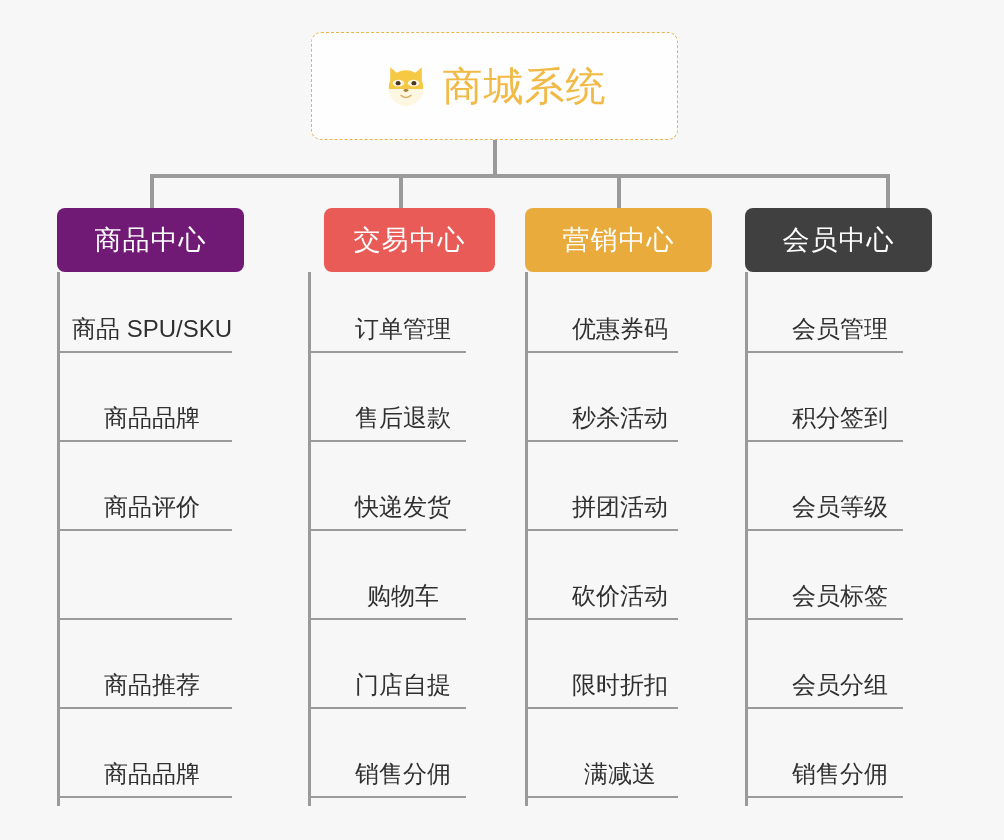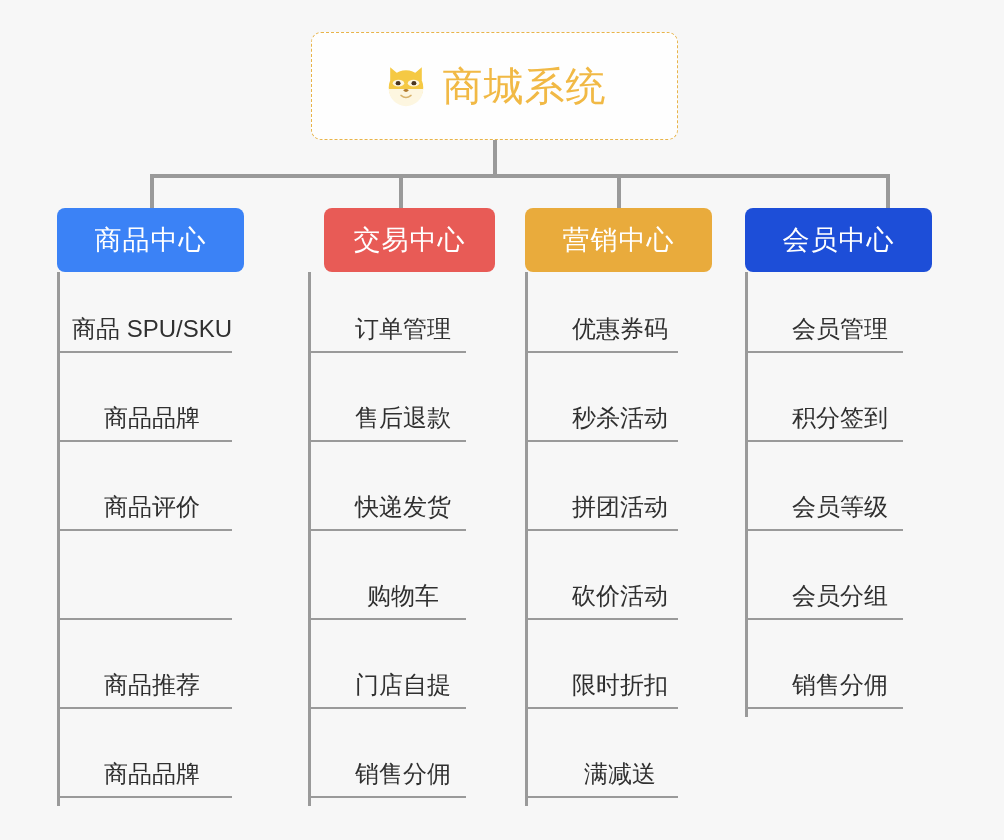--- a/index.html
+++ b/index.html
@@ -134,24 +134,24 @@
   .col-3 { left: 525px; width: 187px; }
   .col-4 { left: 745px; width: 187px; }
 
   .col-1 .child-underline { width: 172px; }
   .col-2 .child-underline { width: 155px; }
   .col-3 .child-underline { width: 150px; }
   .col-4 .child-underline { width: 155px; }
 
   .col-1 .child-label { padding-right: 0px; }
 
-  .col-1 .col-header { background: #3b82f6; }
+  .col-1 .col-header { background: #701a75; }
   .col-2 .col-header { background: #e85b56; margin-left: 16px; }
   .col-3 .col-header { background: #e9ab3c; }
-  .col-4 .col-header { background: #1d4ed8; }
+  .col-4 .col-header { background: #404040; }
 </style>
 </head>
 <body>
 
 <div id="mindmap">
 
   <div class="root-node">
     <svg class="root-icon" viewBox="0 0 64 64" aria-hidden="true">
       <path d="M10 6 L10 24 L22 16 Z" fill="#f5c944"></path>
       <path d="M54 6 L54 24 L42 16 Z" fill="#f5c944"></path>
@@ -323,20 +323,26 @@
         </div>
           </div>
         <div class="child">
             <div class="child-inner">
           <span class="child-label">会员等级</span>
           <span class="child-underline"></span>
         </div>
           </div>
         <div class="child">
             <div class="child-inner">
+          <span class="child-label">会员标签</span>
+          <span class="child-underline"></span>
+        </div>
+          </div>
+        <div class="child">
+            <div class="child-inner">
           <span class="child-label">会员分组</span>
           <span class="child-underline"></span>
         </div>
           </div>
         <div class="child">
             <div class="child-inner">
           <span class="child-label">销售分佣</span>
           <span class="child-underline"></span>
         </div>
           </div>

